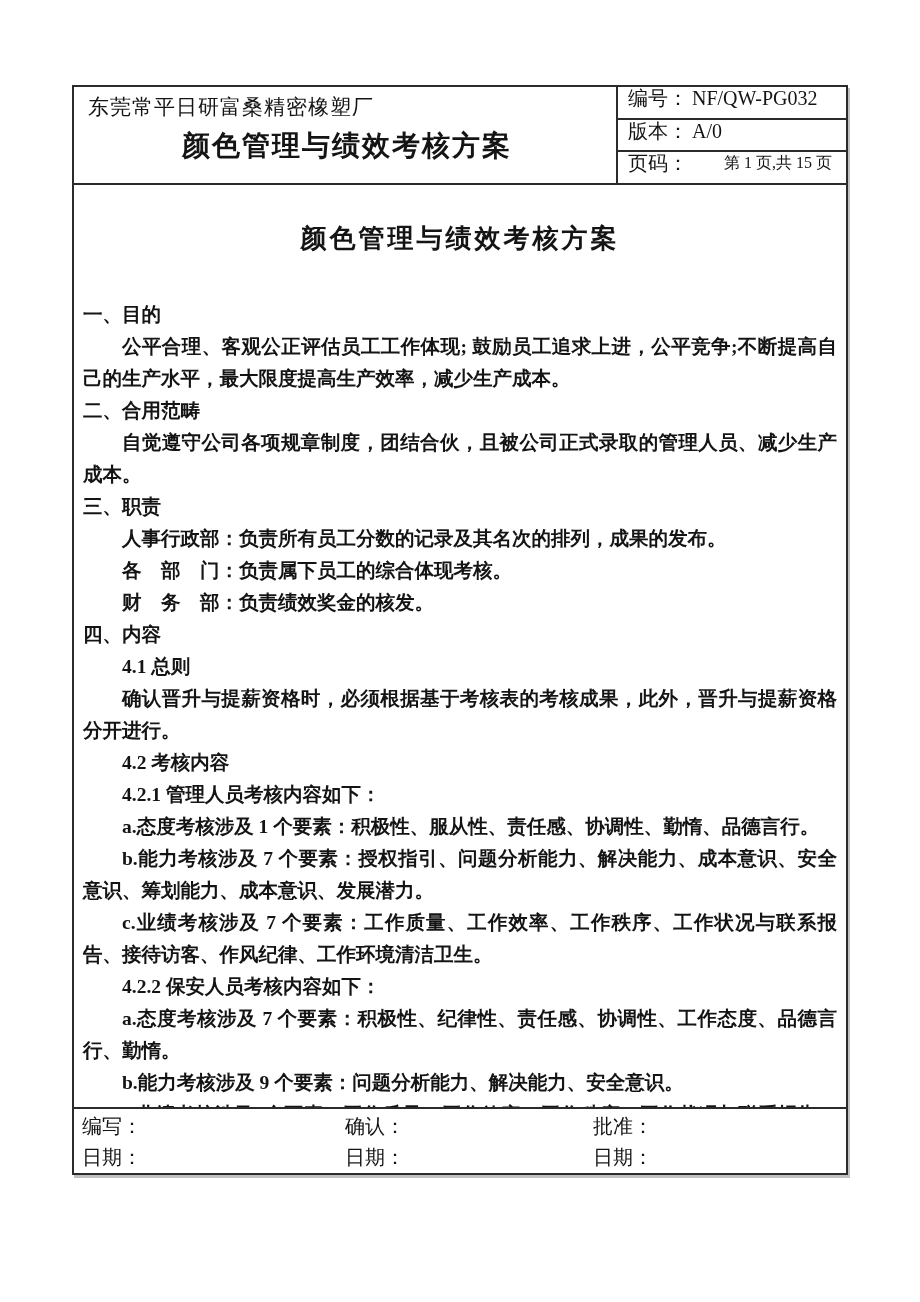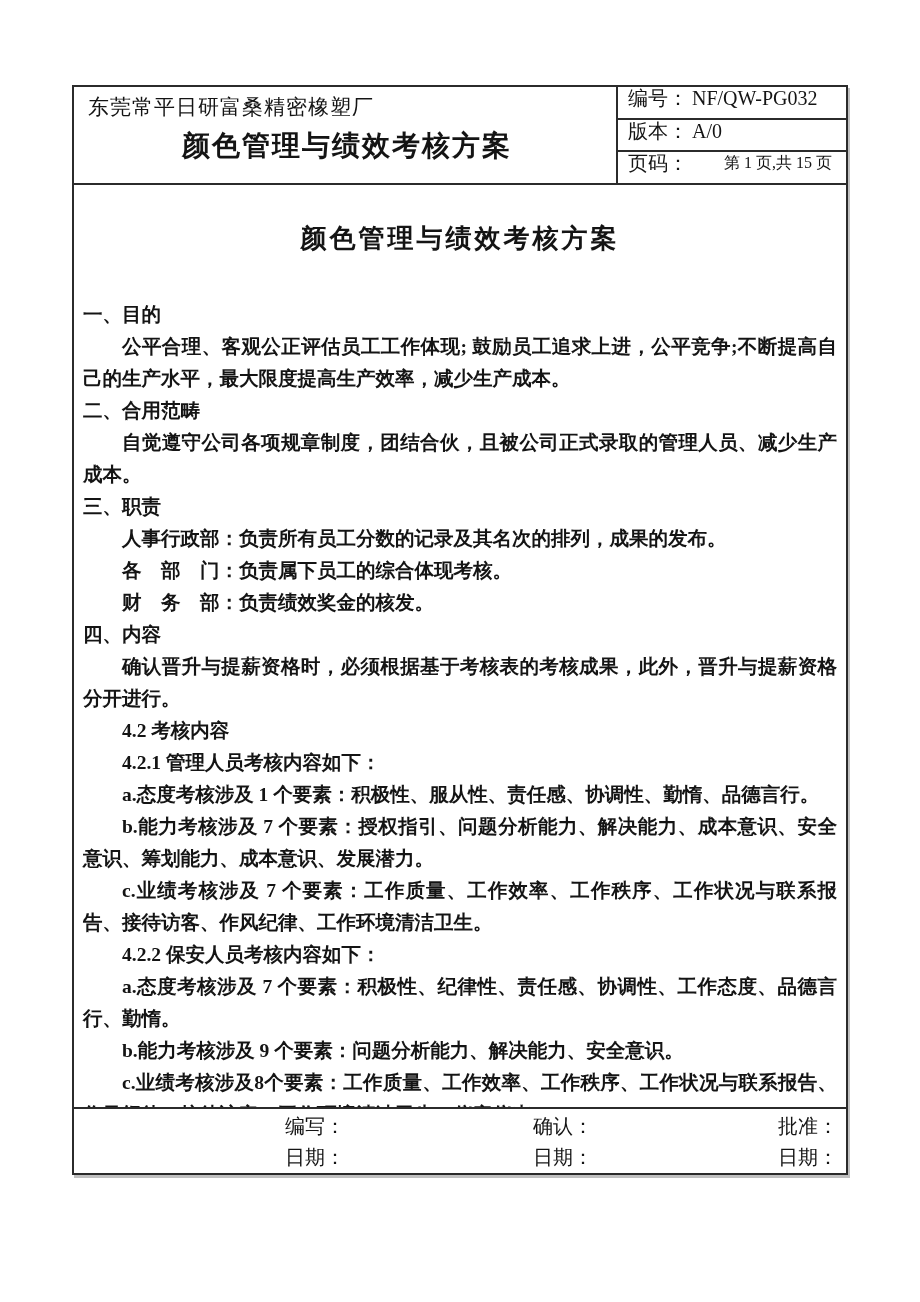--- a/index.html
+++ b/index.html
@@ -92,21 +92,20 @@
   .blk { margin: 0; }
   .blk.h { font-weight: 700; text-indent: 0; }
   .blk.p { text-indent: 2em; font-weight: 700; }
   
   .doc-signoff {
     border-top: 2px solid #2b2b2b;
     height: 66px;
     box-sizing: border-box;
     padding: 2px 8px 0 8px;
     font-size: 20px;
-    text-align: right;
   }
   .signoff-row {
     display: grid;
     grid-template-columns: 34.8% 32.8% 32.4%;
     line-height: 31px;
   }
 </style>
 </head>
 <body>
 
@@ -139,20 +138,21 @@
 
       <p class="blk h">一、目的</p>
       <p class="blk p">公平合理、客观公正评估员工工作体现; 鼓励员工追求上进，公平竞争;不断提高自己的生产水平，最大限度提高生产效率，减少生产成本。</p>
       <p class="blk h">二、合用范畴</p>
       <p class="blk p">自觉遵守公司各项规章制度，团结合伙，且被公司正式录取的管理人员、减少生产成本。</p>
       <p class="blk h">三、职责</p>
       <p class="blk p">人事行政部：负责所有员工分数的记录及其名次的排列，成果的发布。</p>
       <p class="blk p">各　部　门：负责属下员工的综合体现考核。</p>
       <p class="blk p">财　务　部：负责绩效奖金的核发。</p>
       <p class="blk h">四、内容</p>
+      <p class="blk p">4.1 总则</p>
       <p class="blk p">确认晋升与提薪资格时，必须根据基于考核表的考核成果，此外，晋升与提薪资格分开进行。</p>
       <p class="blk p">4.2 考核内容</p>
       <p class="blk p">4.2.1 管理人员考核内容如下：</p>
       <p class="blk p">a.态度考核涉及 1 个要素：积极性、服从性、责任感、协调性、勤惰、品德言行。</p>
       <p class="blk p">b.能力考核涉及 7 个要素：授权指引、问题分析能力、解决能力、成本意识、安全意识、筹划能力、成本意识、发展潜力。</p>
       <p class="blk p">c.业绩考核涉及 7 个要素：工作质量、工作效率、工作秩序、工作状况与联系报告、接待访客、作风纪律、工作环境清洁卫生。</p>
       <p class="blk p">4.2.2 保安人员考核内容如下：</p>
       <p class="blk p">a.态度考核涉及 7 个要素：积极性、纪律性、责任感、协调性、工作态度、品德言行、勤惰。</p>
       <p class="blk p">b.能力考核涉及 9 个要素：问题分析能力、解决能力、安全意识。</p>
       <p class="blk p">c.业绩考核涉及8个要素：工作质量、工作效率、工作秩序、工作状况与联系报告、作风纪律、接待访客、工作环境清洁卫生、仪容仪表。</p>

